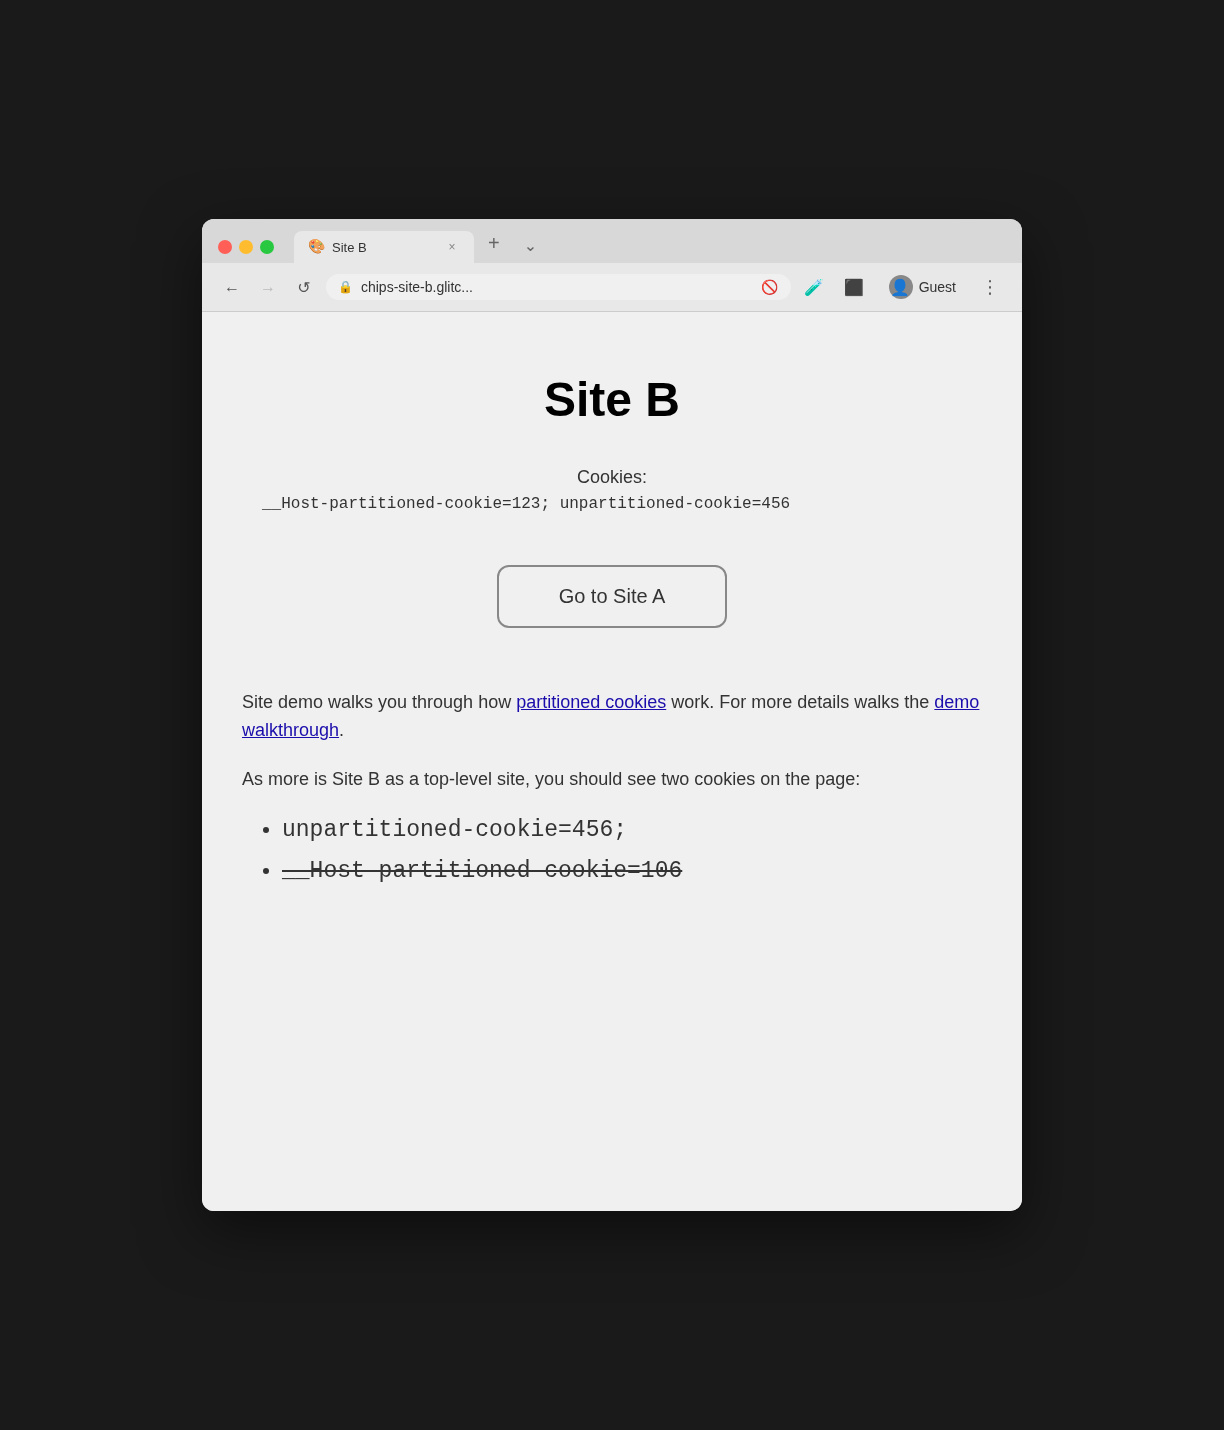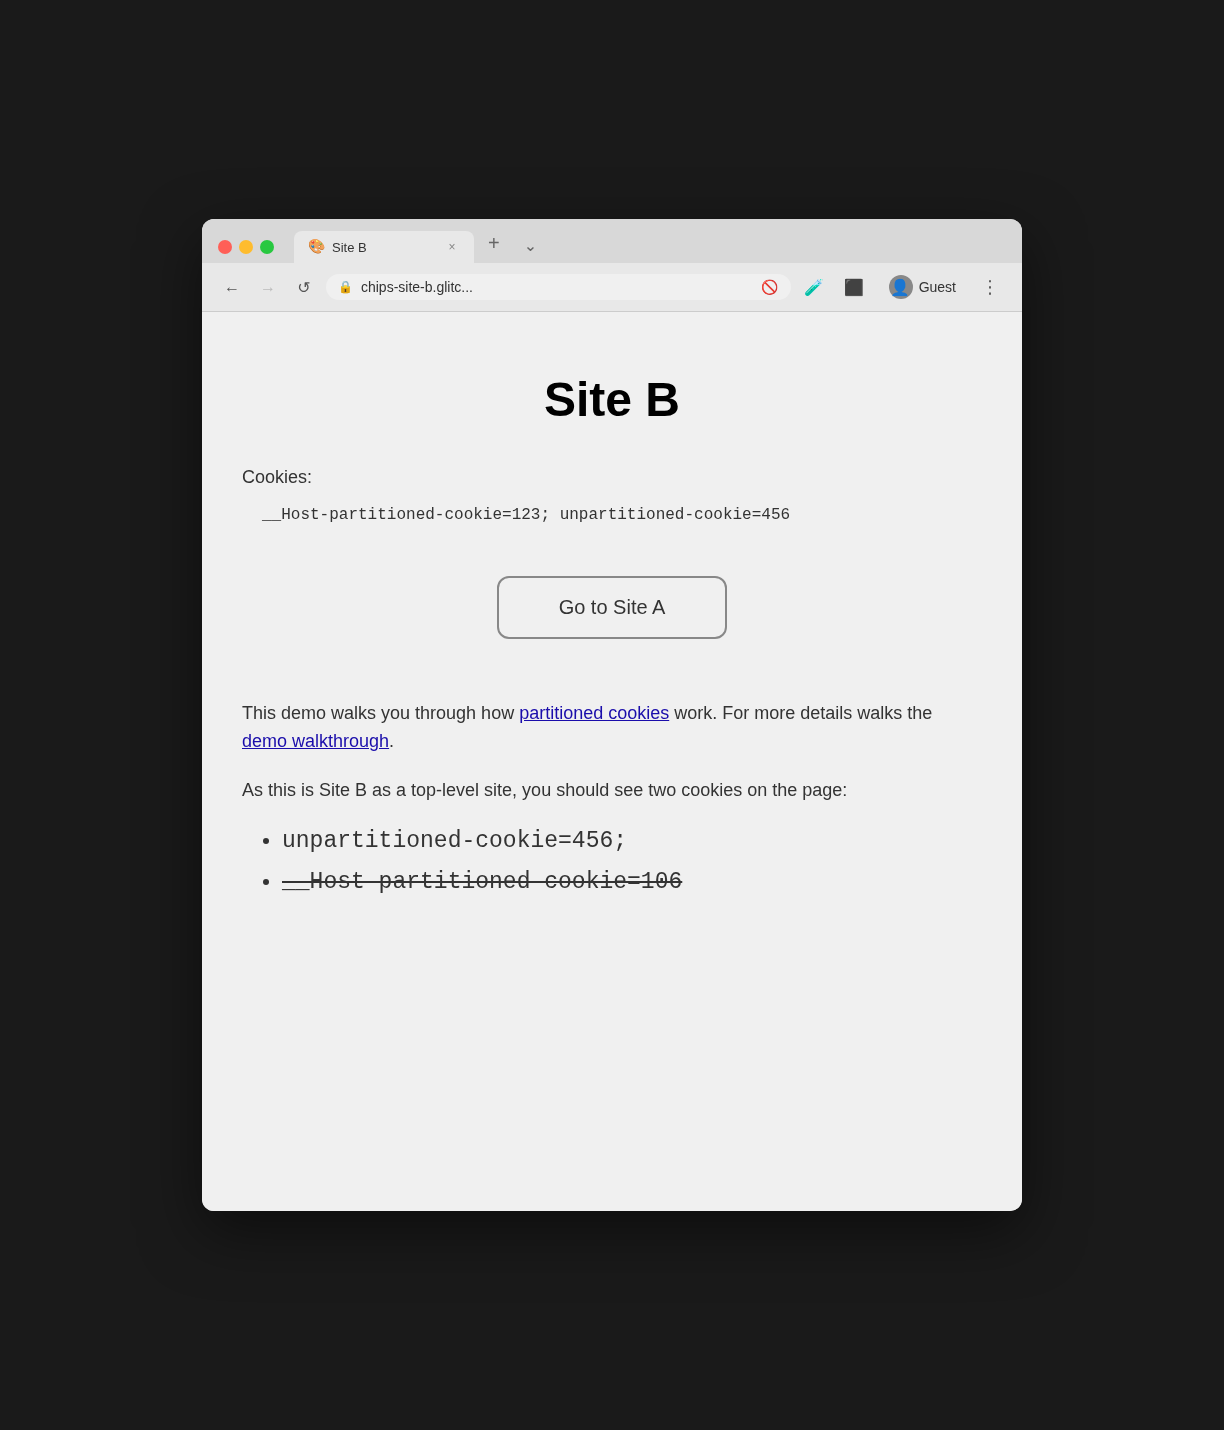--- a/index.html
+++ b/index.html
@@ -230,23 +230,24 @@
     .site-title {
       font-size: 48px;
       font-weight: 900;
       text-align: center;
       color: #000;
       margin-bottom: 40px;
       font-family: -apple-system, BlinkMacSystemFont, 'Segoe UI', sans-serif;
     }
 
     .cookies-label {
+      text-align: center;
       font-size: 18px;
       color: #333;
-      margin-bottom: 15px;
+      margin-bottom: 4px;
       font-family: -apple-system, BlinkMacSystemFont, 'Segoe UI', sans-serif;
     }
 
     .cookies-value {
       font-family: 'Courier New', Courier, monospace;
       font-size: 16px;
       color: #333;
       margin-bottom: 47px;
       line-height: 1.6;
       padding: 0 20px;
@@ -359,23 +360,23 @@
   <div class="page-content">
     <h1 class="site-title">Site B</h1>
 
     <p class="cookies-label">Cookies:</p>
 
     <p class="cookies-value">__Host-partitioned-cookie=123; unpartitioned-cookie=456</p>
 
     <button class="go-to-site-btn">Go to Site A</button>
 
     <p class="description-text">
-      <span>This demo walks you through how </span><a href="#">partitioned cookies</a><span> work. For more details walks the </span><a href="#">demo walkthrough</a><span>.</span>
+      <span>Site demo walks you through how </span><a href="#">partitioned cookies</a><span> work. For more details walks the </span><a href="#">demo walkthrough</a><span>.</span>
     </p>
 
-    <p class="description-text2">As this is Site B as a top-level site, you should see two cookies on the page:</p>
+    <p class="description-text2">As more is Site B as a top-level site, you should see two cookies on the page:</p>
 
     <ul class="cookie-list">
       <li>unpartitioned-cookie=456;</li>
       <li>__Host-partitioned-cookie=106</li>
     </ul>
   </div>
 </div>
 
 </body></html>

